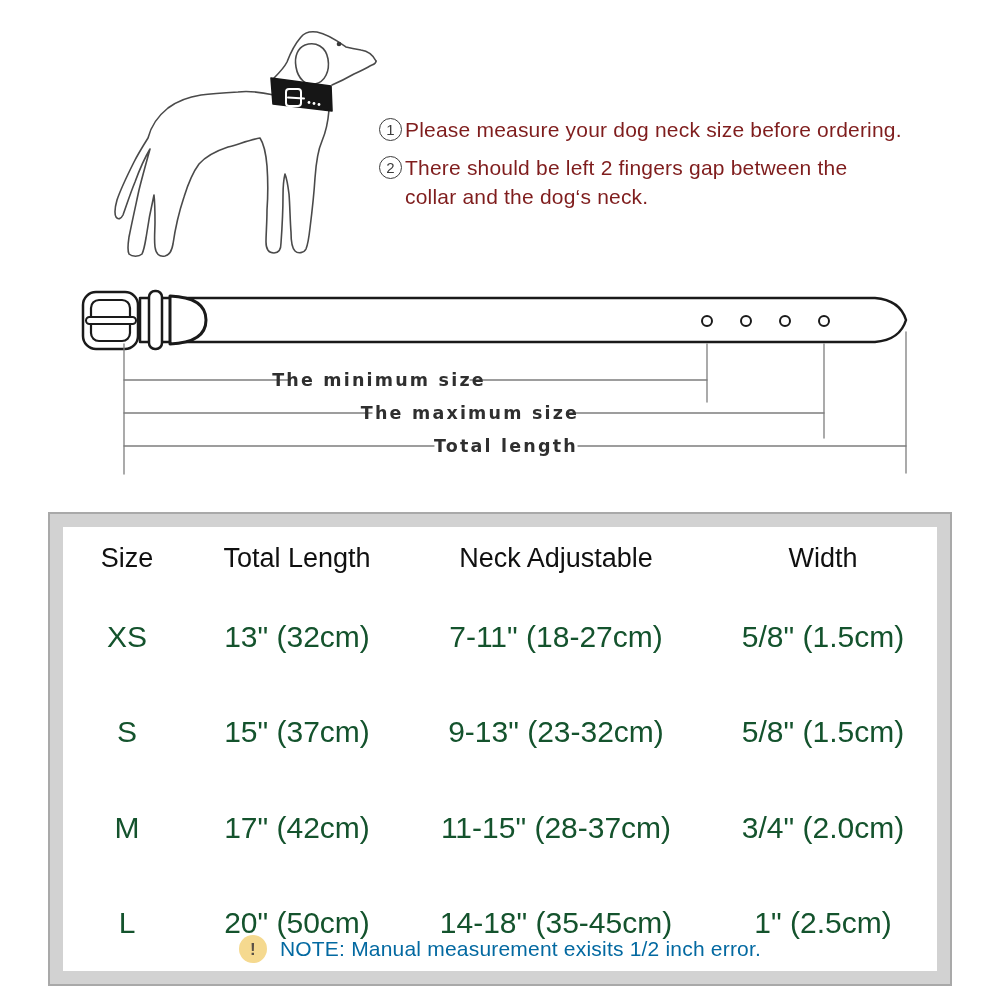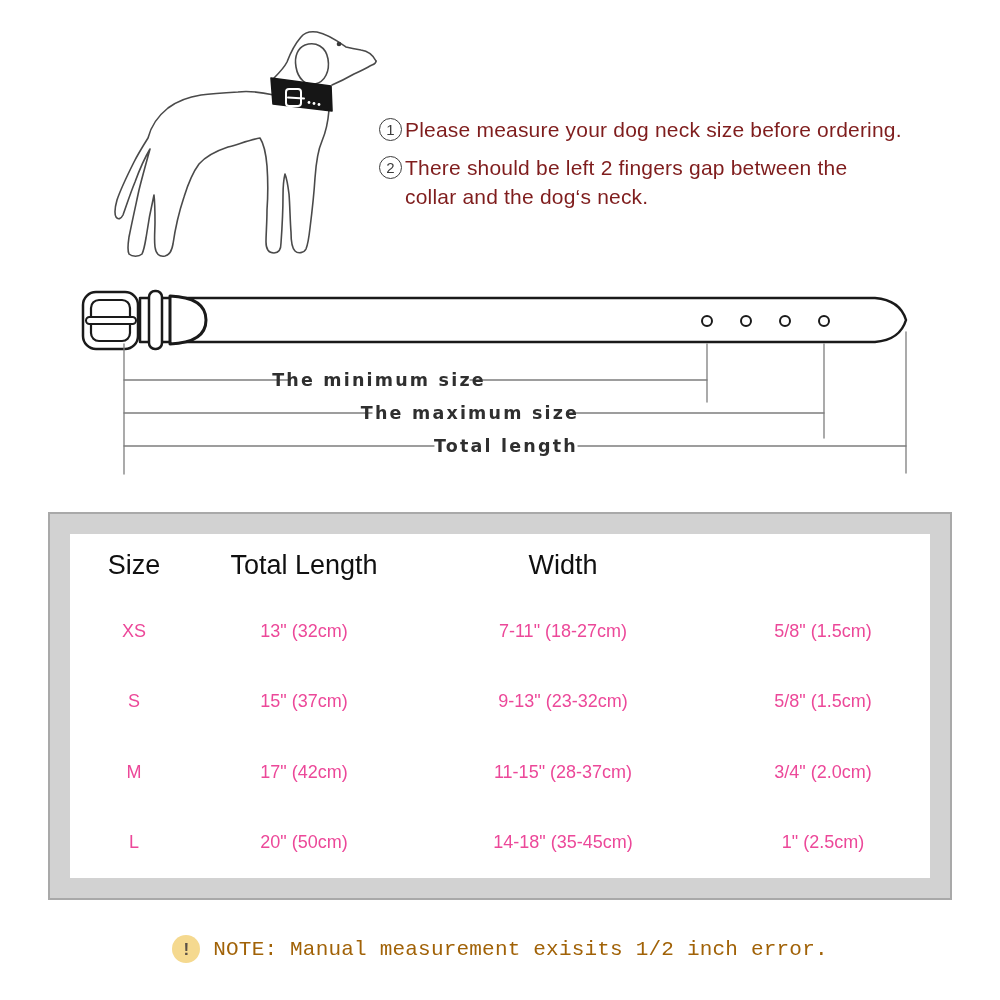--- a/index.html
+++ b/index.html
@@ -24,43 +24,43 @@
 
   
   #diagram-svg{position:absolute;left:0;top:278px;}
   .meas-label{
     font-family:"DejaVu Sans", sans-serif;font-size:17.5px;font-weight:600;
     letter-spacing:2.2px;fill:#2f2f2f;
   }
 
   
   .size-table{
-    position:absolute;left:48px;top:512px;width:904px;height:388px;
+    position:absolute;left:48px;top:512px;width:904px;height:474px;
     box-sizing:border-box;border:2px solid #a9a9a9;background:#d2d2d2;
-    padding:20px;display:flex;flex-direction:column;gap:0;
+    padding:13px;display:flex;flex-direction:column;gap:0;
   }
   .t-row{
     background:#ffffff;display:grid;
     grid-template-columns:128px 212px 306px 1fr;
     align-items:center;text-align:center;
   }
   .t-head{height:62px;font-size:27px;color:#101010;}
-  .t-data{flex:1;font-size:18px;color:#ec4899;}
+  .t-data{flex:1;font-size:30px;color:#14532d;}
 
   
   .note-row{
     position:absolute;left:0;top:932px;width:1000px;height:34px;
     display:flex;align-items:center;justify-content:center;gap:13px;
   }
   .note-icon{
     width:28px;height:28px;border-radius:50%;background:#f5d98f;
     display:flex;align-items:center;justify-content:center;
     color:#5b5146;font-weight:bold;font-size:17px;line-height:1;
   }
-  .note-text{font-size:21px;color:#a16207;letter-spacing:0.2px;font-family:Liberation Mono, monospace;}
+  .note-text{font-size:21px;color:#0369a1;letter-spacing:0.2px;}
 </style>
 </head>
 <body>
 
 <div id="stage">
 
   <svg id="dog-svg" width="320" height="270" viewBox="80 10 320 270" fill="none" stroke="#4a4a4a" stroke-width="1.6" stroke-linecap="round" stroke-linejoin="round">
 
     <path d="M378,63 C375,57 370,53 363,52 C357,51 352,50 348,49 C341,44 330,36 319,34 C312,33 306,35 303,39 C297,46 292,56 289,64 C286,70 281,75 276,80"></path>
 
@@ -168,20 +168,21 @@
 
     <text class="meas-label" x="379" y="386" text-anchor="middle">The minimum size</text>
     <text class="meas-label" x="470" y="419" text-anchor="middle">The maximum size</text>
     <text class="meas-label" x="506" y="452" text-anchor="middle">Total length</text>
   </svg>
 
   <div class="size-table">
     <div class="t-row t-head">
       <div>Size</div>
       <div>Total Length</div>
+      <div>Neck Adjustable</div>
       <div>Width</div>
     </div>
     <div class="t-row t-data">
       <div>XS</div>
       <div>13" (32cm)</div>
       <div>7-11" (18-27cm)</div>
       <div>5/8" (1.5cm)</div>
     </div>
     <div class="t-row t-data">
       <div>S</div>

